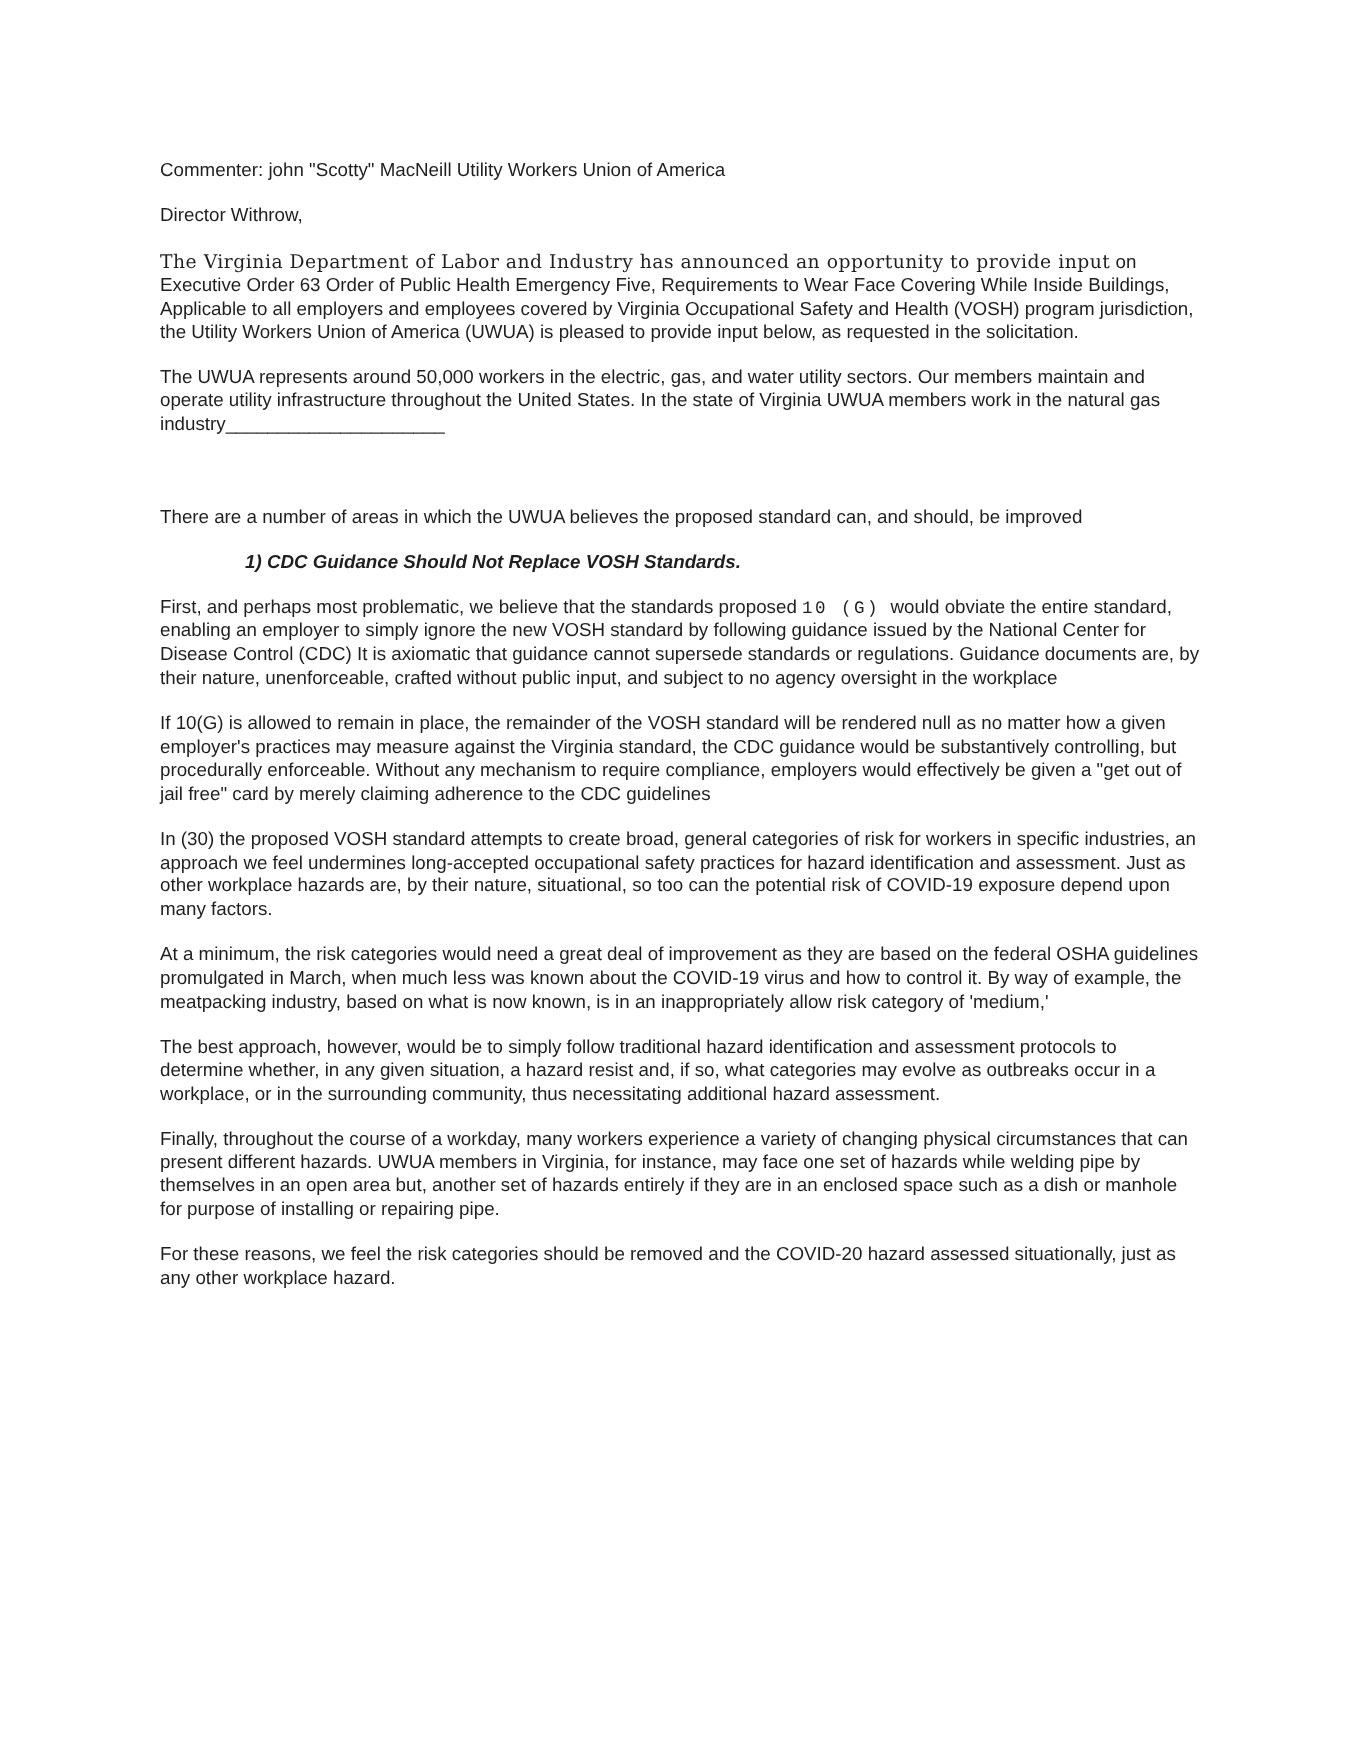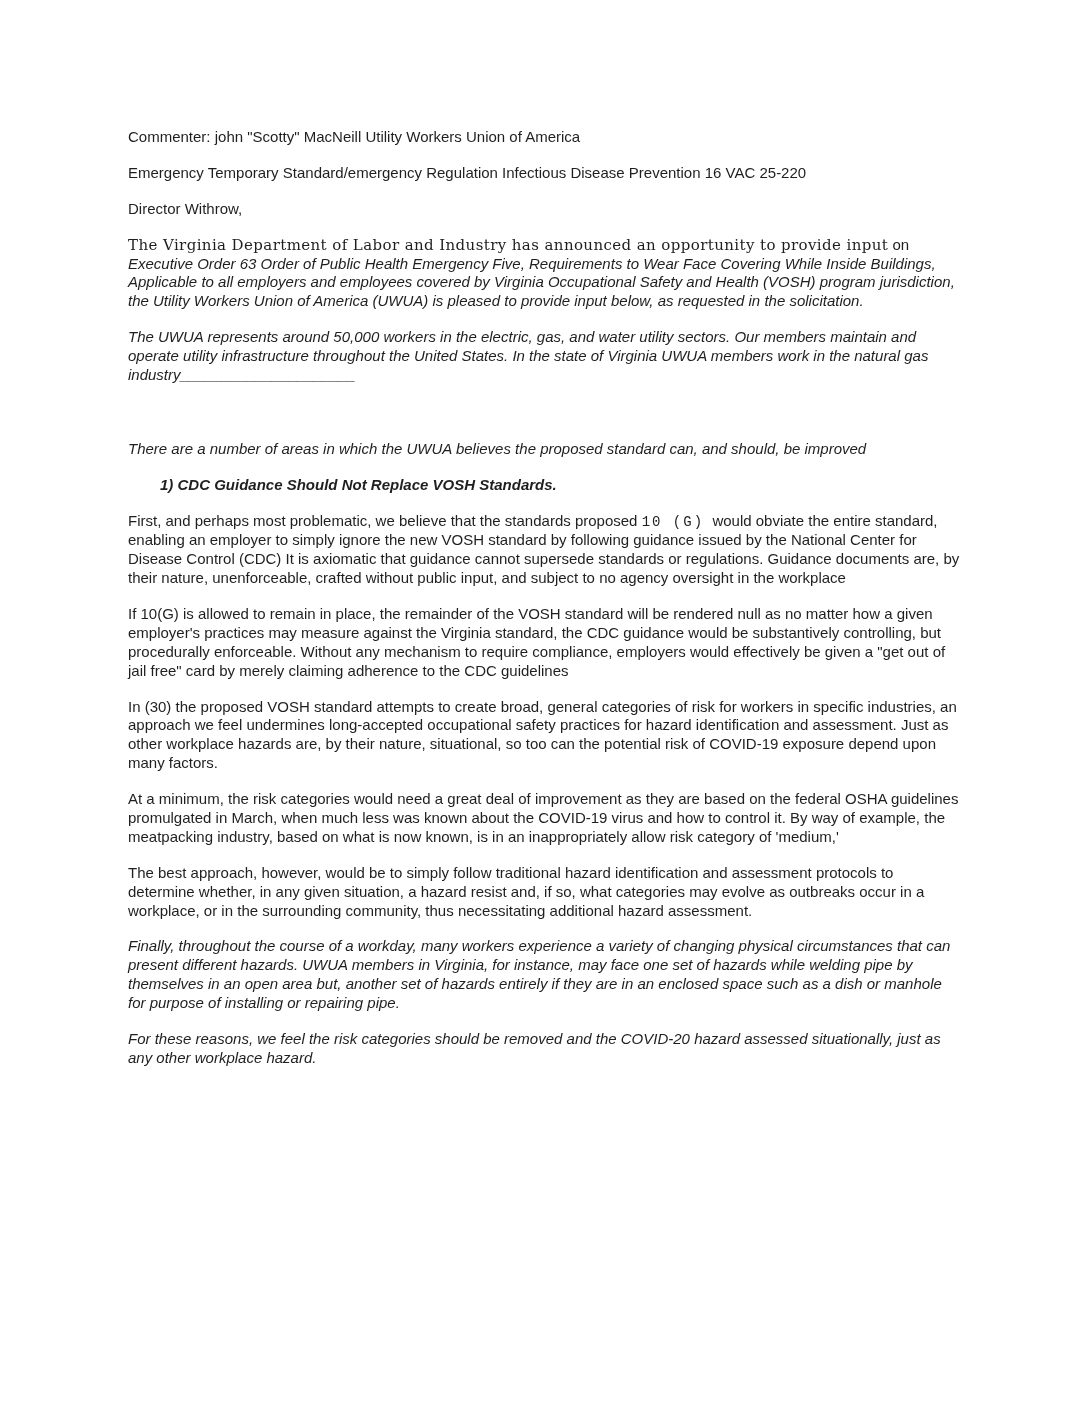--- a/index.html
+++ b/index.html
@@ -27,46 +27,46 @@
     line-height: 1.26;
     color: #1f1f1f;
     white-space: normal;
   }
   .spacer {
     height: 38px;
     margin: 0;
   }
   .indent {
     text-indent: 32px;
+    margin-left: 36px;
   }
   .run { font-style: normal; font-weight: normal; }
   .regular { }
   .bold { font-weight: normal; }
-  .italic { font-style: italic; }
+  .italic { }
   .bold-italic { font-weight: bold; font-style: italic; }
   .serif {
     font-family: "DejaVu Serif", serif;
     letter-spacing: 0.4px;
   }
   .mono {
     font-family: "Liberation Mono", "DejaVu Sans Mono", monospace;
     font-size: 14px;
     letter-spacing: 2px;
   }
   .tab {
     display: inline-block;
     width: 56px;
   }
 </style>
 </head>
 <body>
 
 <main class="page">
     <p class="block"><span class="run bold">Commenter: </span><span class="run regular">john "Scotty" MacNeill Utility Workers Union of America</span></p>
-    <p class="block"><span class="run bold">Emergency Temporary Standard/emergency Regulation Infectious Disease Prevention 16 VAC 25-220</span></p>
     <p class="block"><span class="run regular">Director Withrow,</span></p>
     <p class="block"><span class="run serif">The Virginia Department of Labor and Industry has announced an opportunity to provide input</span><span class="run regular"> on </span><span class="run italic">Executive Order 63 Order of Public Health Emergency Five, Requirements to Wear Face Covering While Inside Buildings, Applicable to all employers and employees covered by Virginia Occupational Safety and Health (VOSH) program jurisdiction, the Utility Workers Union of America (UWUA) is pleased to provide input below, as requested in the solicitation.</span></p>
     <p class="block"><span class="run italic">The UWUA represents around 50,000 workers in the electric, gas, and water utility sectors. Our members maintain and operate utility infrastructure throughout the United States. In the state of Virginia UWUA members work in the natural gas industry_____________________</span></p>
     <div class="spacer"></div>
     <p class="block"><span class="run italic">There are a number of areas in which the UWUA believes the proposed standard can, and should, be improved</span></p>
     <p class="block indent"><span class="run bold-italic">1) CDC Guidance Should Not Replace VOSH Standards.</span></p>
     <p class="block"><span class="run regular">First, and perhaps most problematic, we believe that the standards proposed </span><span class="run mono">10 (G)</span><span class="run regular">&nbsp; would obviate the entire standard, enabling an employer to simply ignore the new VOSH standard by following guidance issued by the National Center for Disease Control (CDC) It is axiomatic that guidance cannot supersede standards or regulations. Guidance documents are, by their nature, unenforceable, crafted without public input, and subject to no agency oversight in the workplace</span></p>
     <p class="block"><span class="run regular">If 10(G) is allowed to remain in place, the remainder of the VOSH standard will be rendered null as no matter how a given employer's practices may measure against the Virginia standard, the CDC guidance would be substantively controlling, but procedurally enforceable. Without any mechanism to require compliance, employers would effectively be given a "get out of jail free" card by merely claiming adherence to the CDC guidelines</span></p>
     <p class="block"><span class="run regular">In </span><span class="run bold">(30)</span><span class="run regular"> the proposed VOSH standard attempts to create broad, general categories of risk for workers in specific industries, an approach we feel undermines long-accepted occupational safety practices for hazard identification and assessment. Just as other workplace hazards are, by their nature, situational, so too can the potential risk of COVID-19 exposure depend upon many factors.</span></p>
     <p class="block"><span class="run regular">At a minimum, the risk categories would need a great deal of improvement as they are based on the federal OSHA guidelines promulgated in March, when much less was known about the COVID-19 virus and how to control it. By way of example, the meatpacking industry, based on what is now known, is in an inappropriately allow risk category of 'medium,'</span></p>

